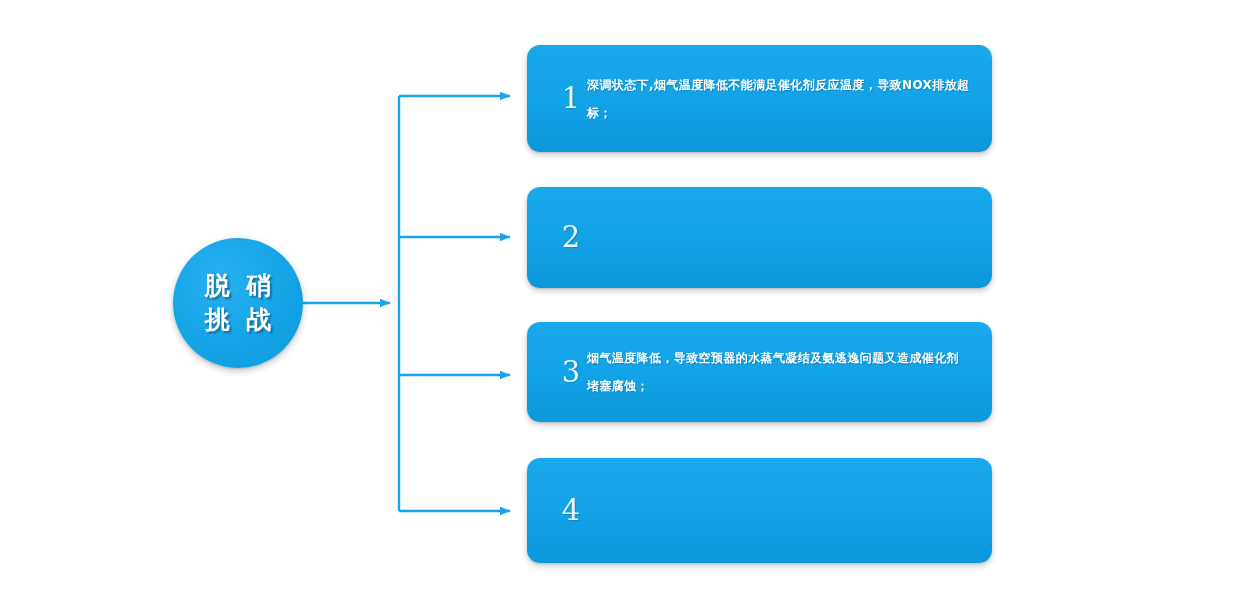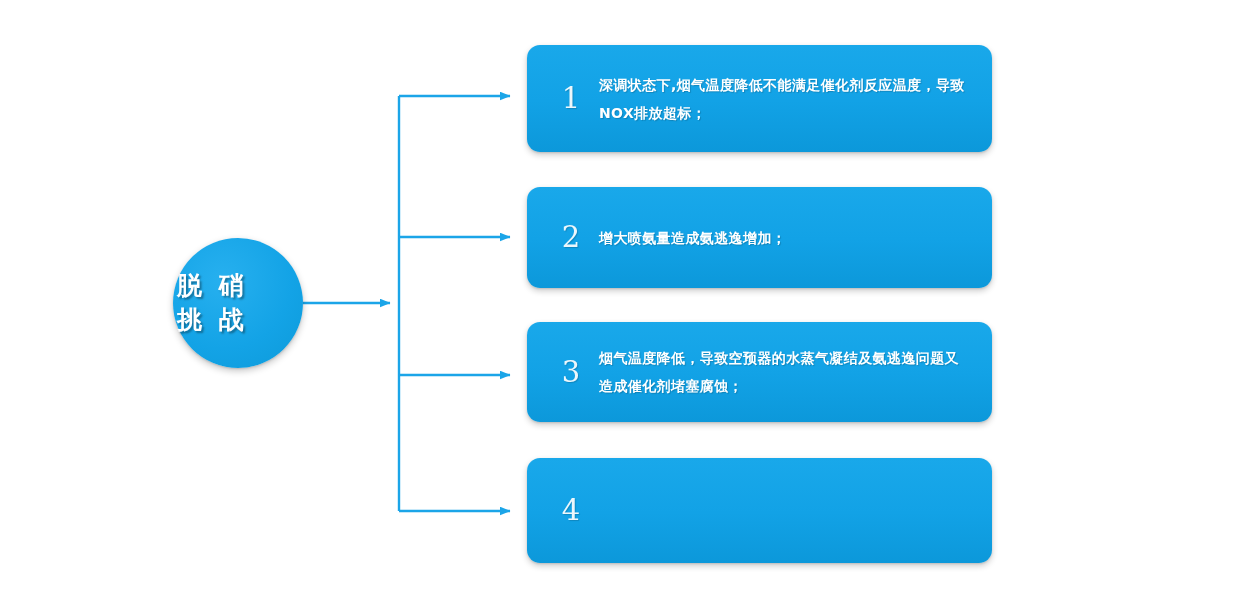--- a/index.html
+++ b/index.html
@@ -38,20 +38,21 @@
     position: absolute;
     left: 173px;
     top: 238px;
     width: 130px;
     height: 130px;
     border-radius: 50%;
     background: radial-gradient(circle at 38% 32%, #27b0ef 0%, #13a3e6 58%, #0d9ad9 100%);
     box-shadow: 0 3px 7px rgba(0,0,0,0.22), 0 1px 2px rgba(0,0,0,0.14);
     display: flex;
     flex-direction: column;
+    align-items: center;
     justify-content: center;
     box-sizing: border-box;
   }
   .hub-line {
     color: #ffffff;
     font-weight: bold;
     font-size: 25px;
     line-height: 34px;
     letter-spacing: 4px;
     text-indent: 4px;
@@ -78,24 +79,23 @@
     font-size: 29px;
     line-height: 1;
     width: 32px;
     flex: 0 0 32px;
     text-align: center;
     text-shadow: 1px 1px 1px rgba(0,0,0,0.16);
   }
   .box-text {
     color: #ffffff;
     font-weight: bold;
-    font-size: 14px;
+    font-size: 12px;
     line-height: 28px;
     letter-spacing: 0.4px;
-    margin-left: 12px;
     text-shadow: 1px 1px 1px rgba(0,0,0,0.18);
   }
 
   #box-1 { top: 45px;  height: 107px; }
   #box-2 { top: 187px; height: 101px; }
   #box-3 { top: 322px; height: 100px; }
   #box-4 { top: 458px; height: 105px; }
 </style>
 </head>
 <body>
@@ -127,21 +127,20 @@
     <div class="hub-line">挑 战</div>
   </div>
 
   <div class="box" id="box-1">
     <div class="box-num">1</div>
     <div class="box-text">深调状态下,烟气温度降低不能满足催化剂反应温度，导致NOX排放超标；</div>
   </div>
 
   <div class="box" id="box-2">
     <div class="box-num">2</div>
-    <div class="box-text">增大喷氨量造成氨逃逸增加；</div>
   </div>
 
   <div class="box" id="box-3">
     <div class="box-num">3</div>
     <div class="box-text">烟气温度降低，导致空预器的水蒸气凝结及氨逃逸问题又造成催化剂堵塞腐蚀；</div>
   </div>
 
   <div class="box" id="box-4">
     <div class="box-num">4</div>
   </div>

